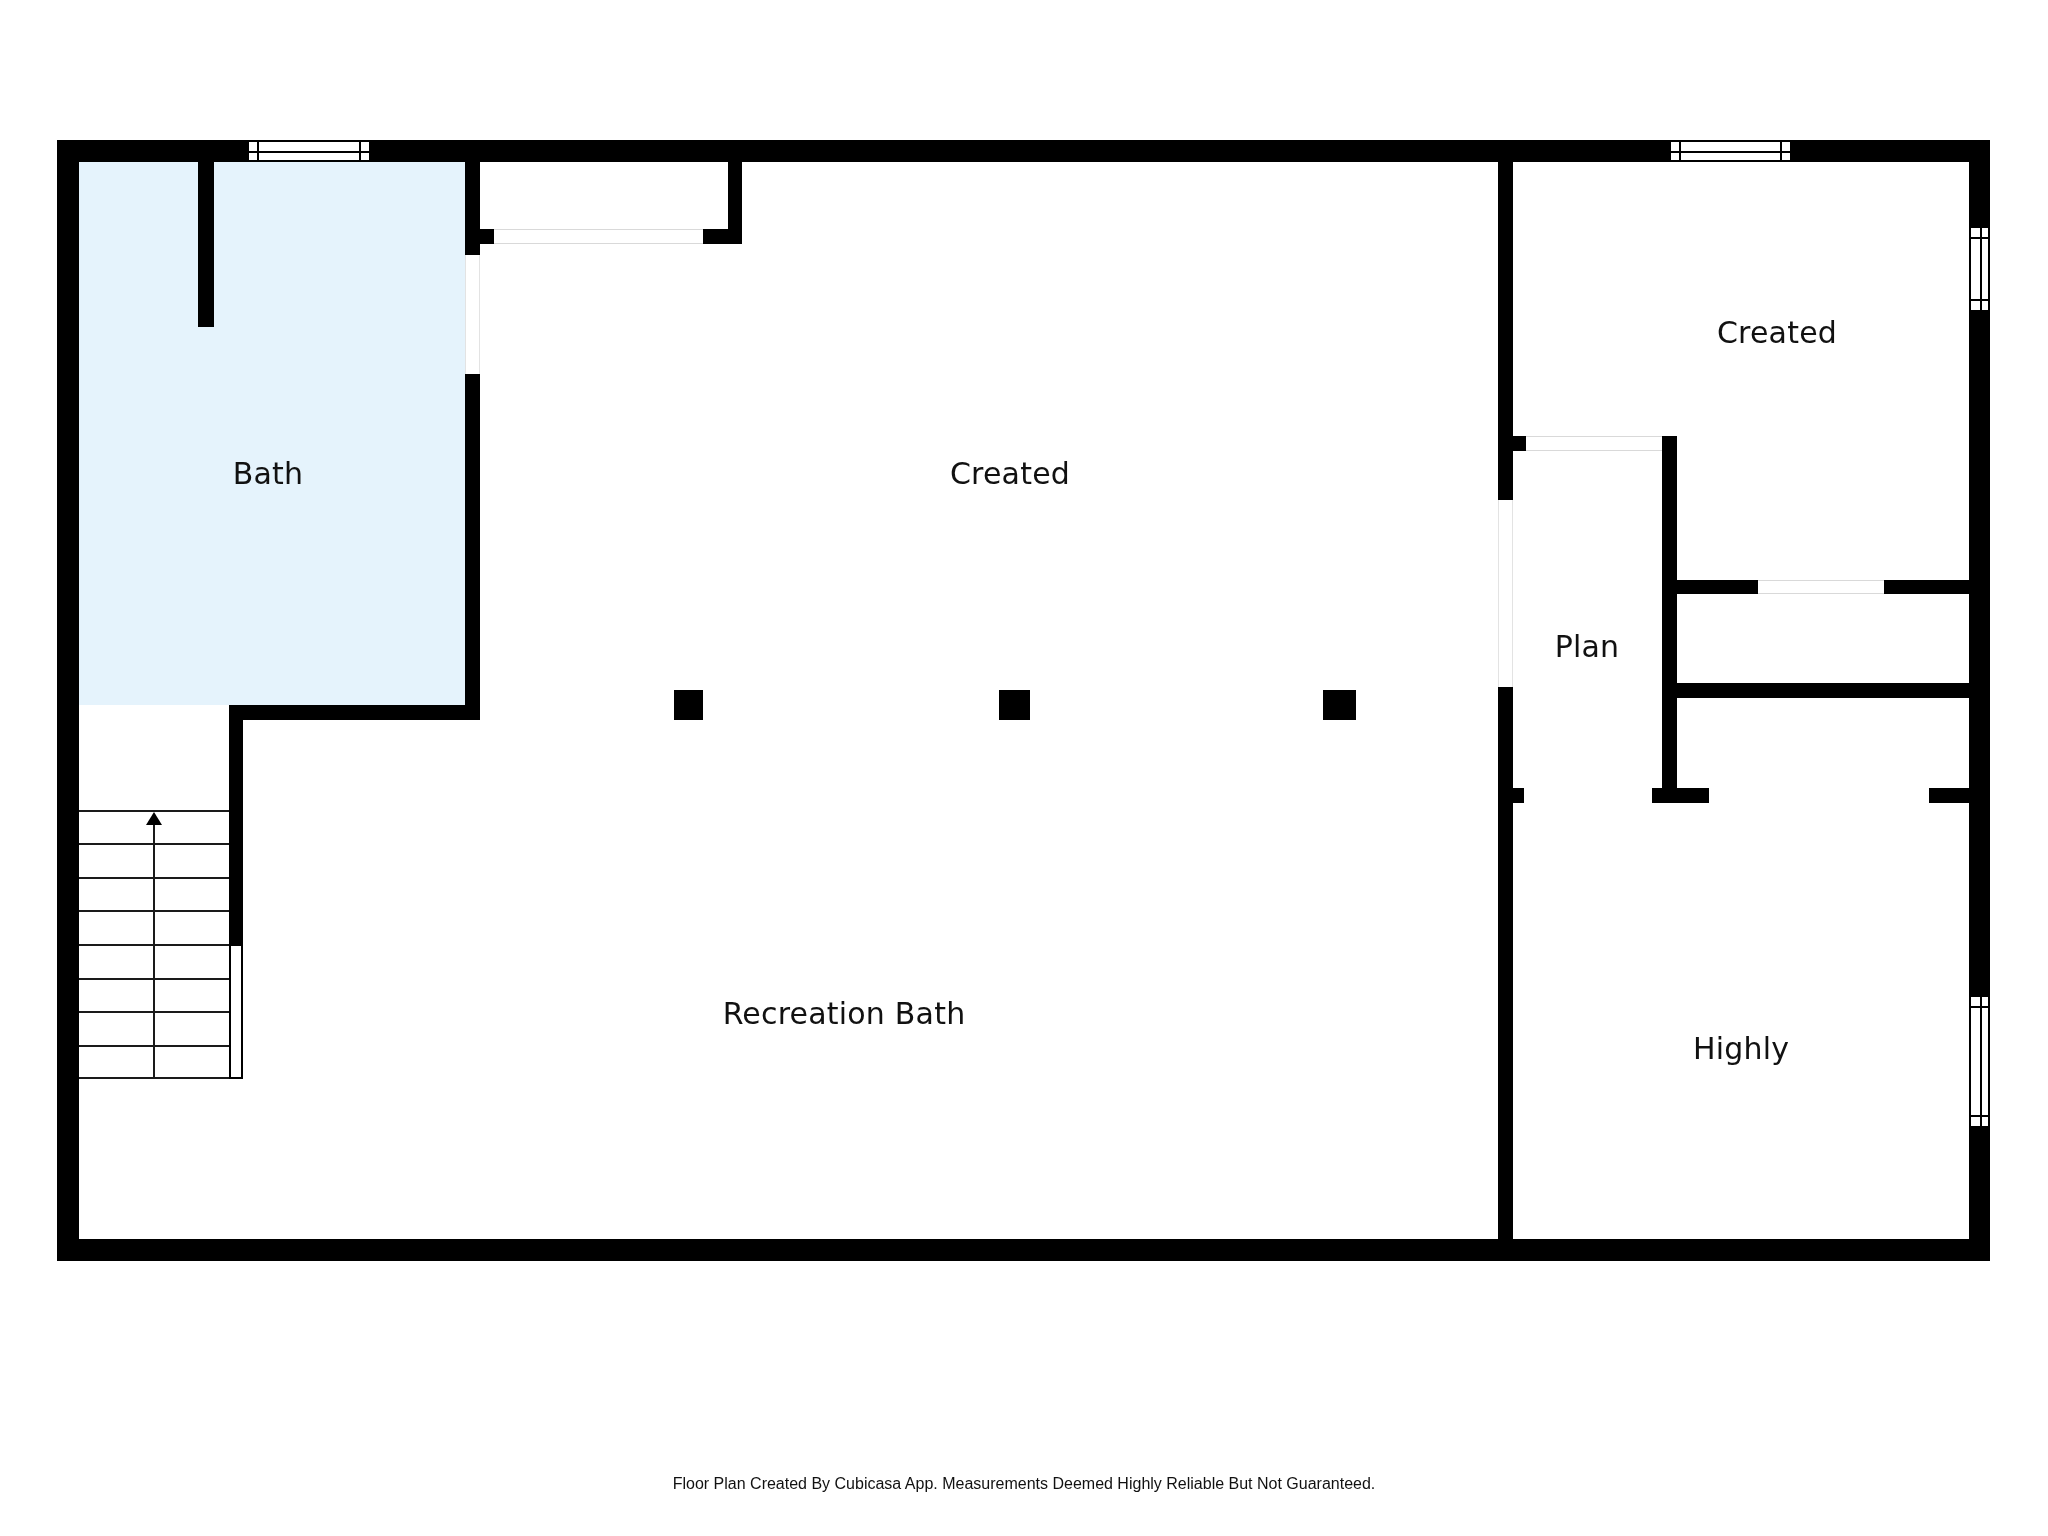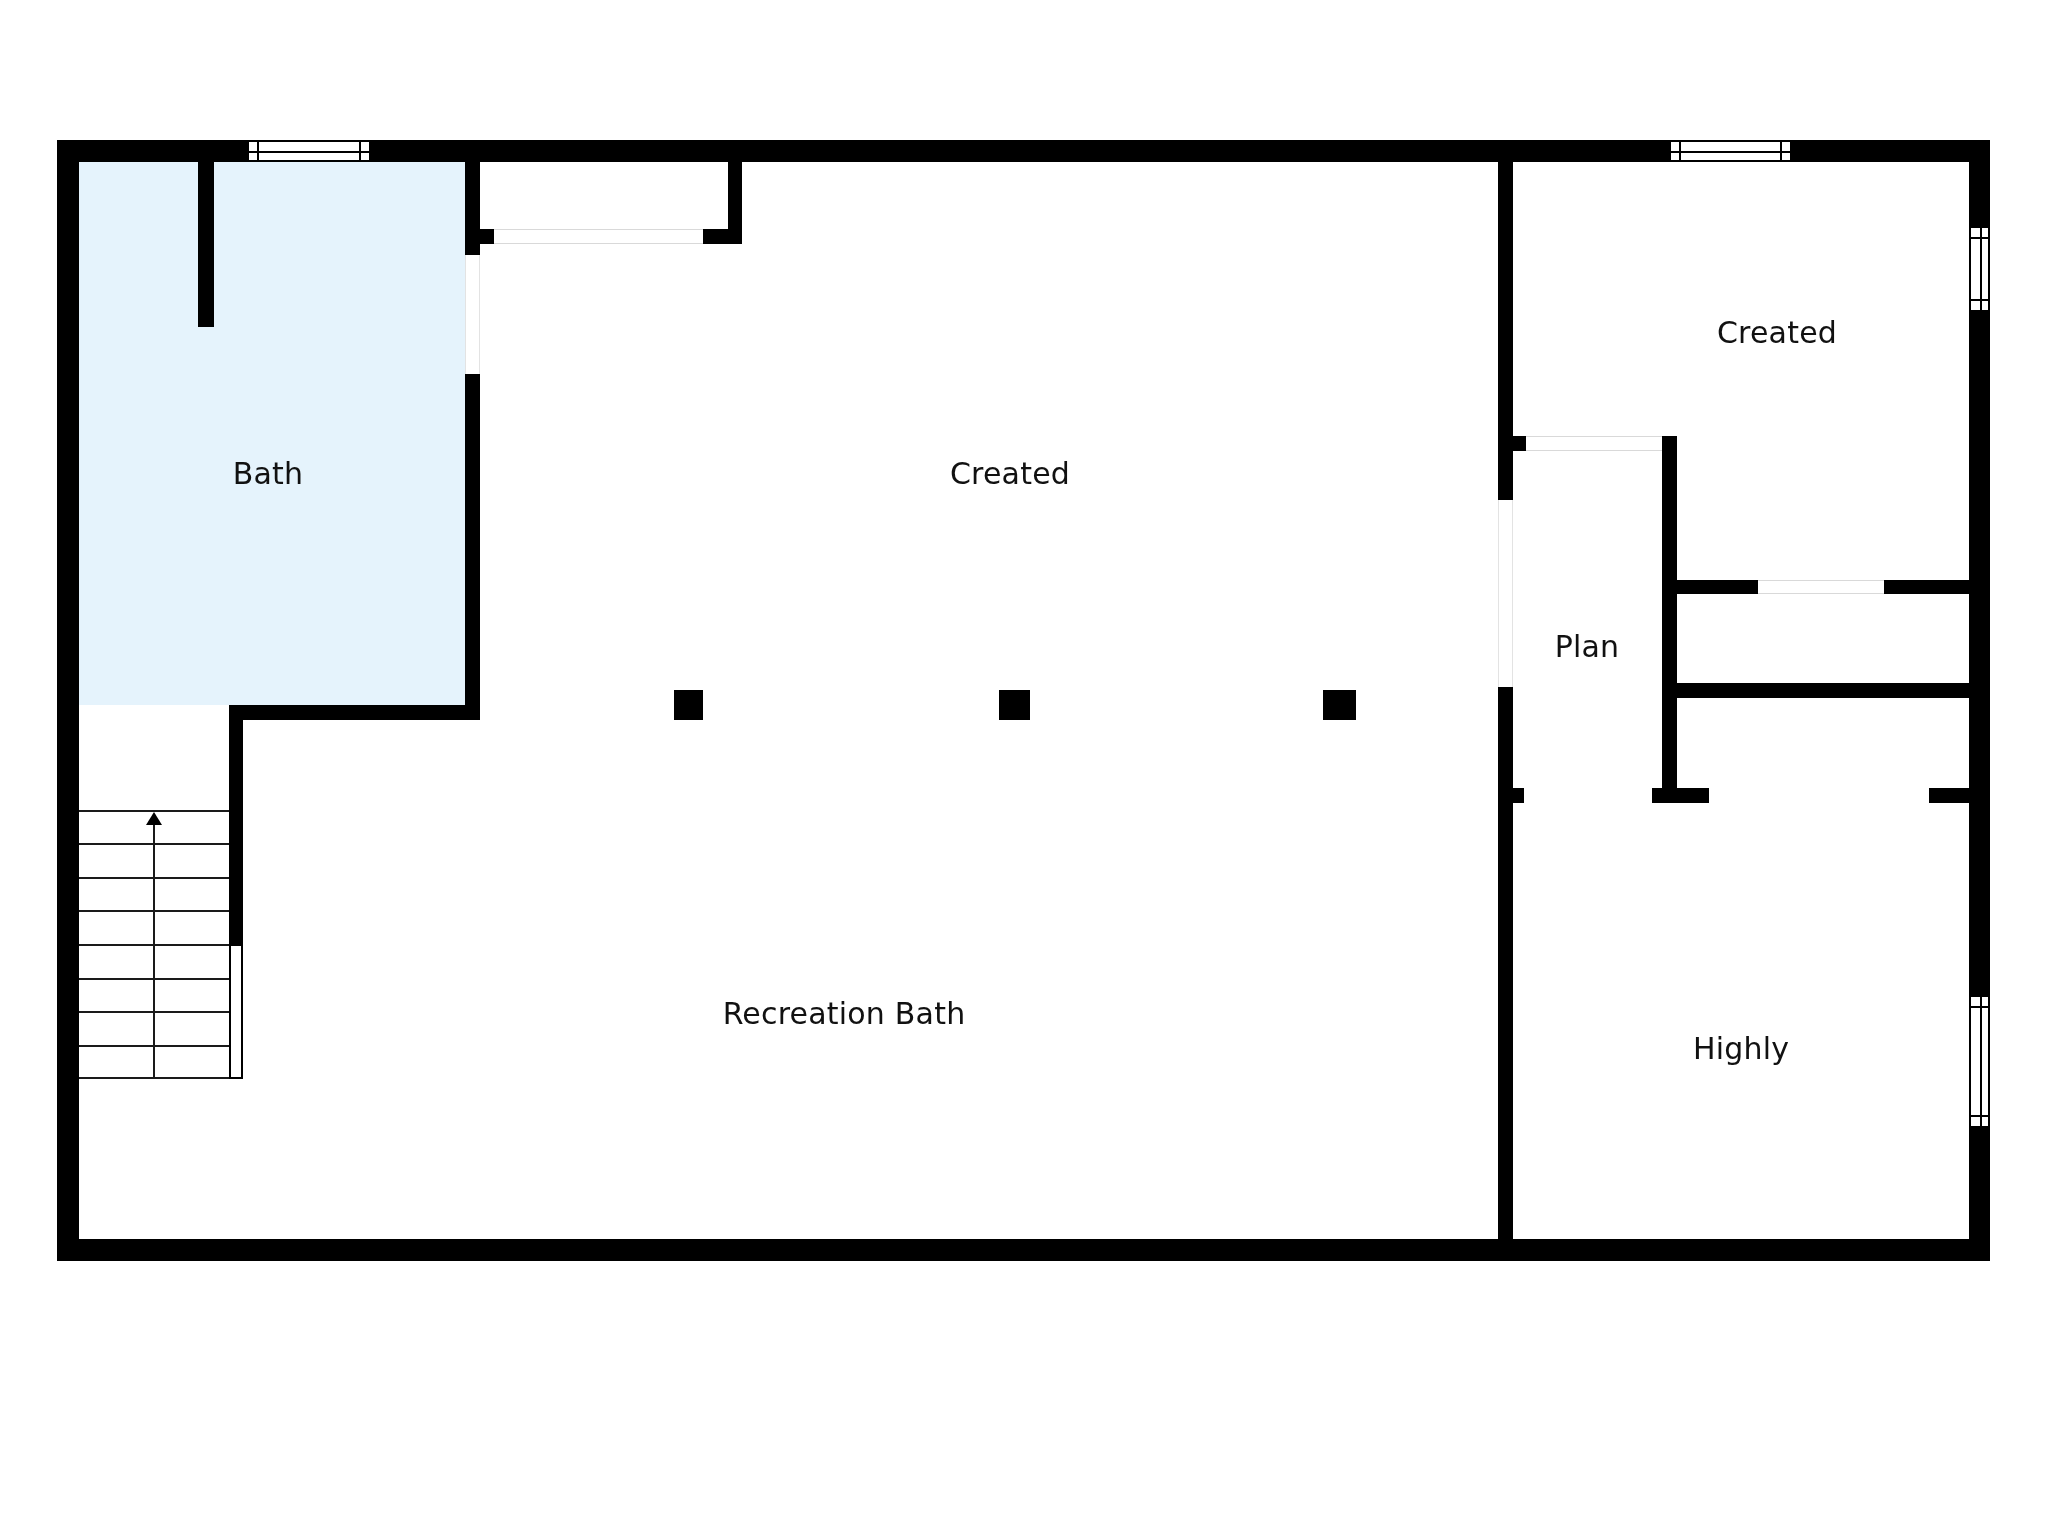--- a/index.html
+++ b/index.html
@@ -114,13 +114,14 @@
     <div class="stair-arrow" style="left:67px;top:2px;"></div>
   </div>
 
   <div class="label" style="left:268px;top:473px;text-align:center;">Bath</div>
   <div class="label" style="left:1010px;top:473px;">Created</div>
   <div class="label" style="left:1777px;top:332px;">Created</div>
   <div class="label" style="left:1587px;top:646px;">Plan</div>
   <div class="label" style="left:844px;top:1013px;">Recreation Bath</div>
   <div class="label" style="left:1741px;top:1048px;">Highly</div>
 
+  <div class="footer">Floor Plan Created By Cubicasa App. Measurements Deemed Highly Reliable But Not Guaranteed.</div>
 </div>
 
 </body></html>

